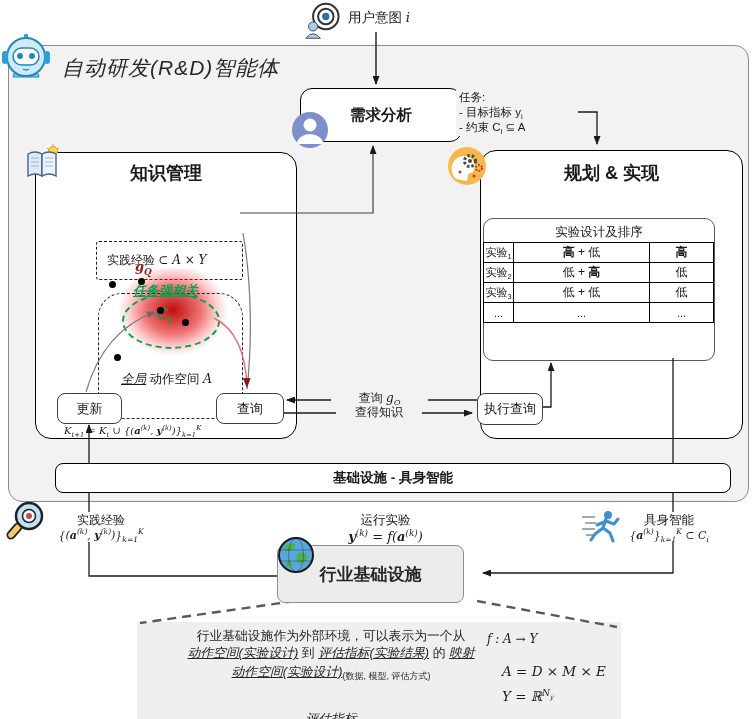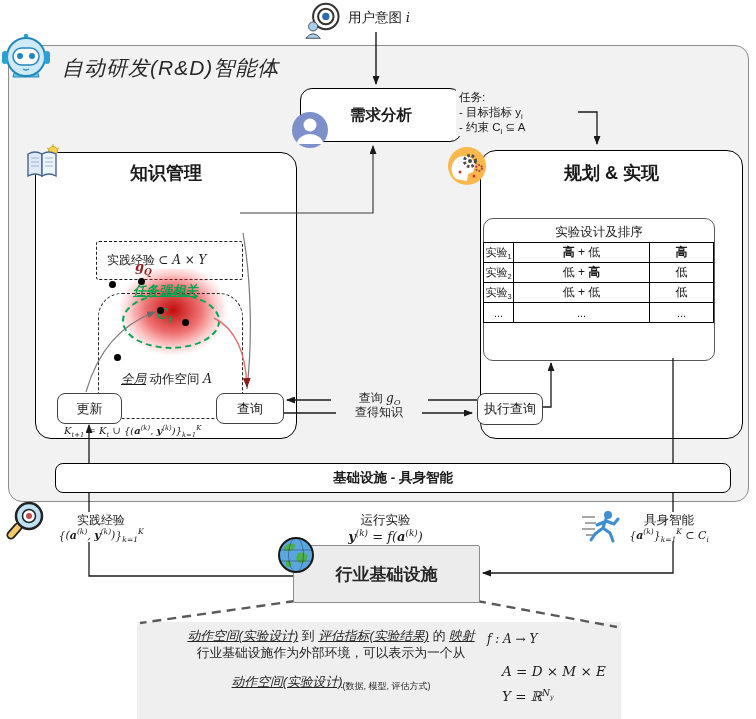--- a/index.html
+++ b/index.html
@@ -232,37 +232,37 @@
   <div class="abs whitebg z4 iolabel" style="left:616px;top:502px;width:106px">
     <div style="font-size:12.5px">具身智能</div>
     <div class="math" style="font-size:11px">{<b>a</b><sup>(k)</sup>}<sub>k=1</sub><sup>K</sup> ⊂ C<sub>i</sub></div>
   </div>
   <svg class="abs z4" style="left:580px;top:507px" width="40" height="40" viewBox="0 0 40 40">
     <path d="M2,10 h13 M5,16 h11 M2,22 h13 M6,28 h10" stroke="#8a8a8a" stroke-width="1.6"></path>
     <circle cx="28" cy="8" r="4" fill="var(--icon_blue)"></circle>
     <path d="M26,12 L23,21 M26,14 L34,17 L38,12 M24,15 L17,18 M23,21 L30,26 L33,34 M23,21 L15,27 L11,33" fill="none" stroke="var(--icon_blue)" stroke-width="3" stroke-linecap="round" stroke-linejoin="round"></path>
   </svg>
 
-  <div class="abs z4" style="left:293px;top:545px;width:185px;height:56px;background:var(--infra_bg);border:1.4px solid #8c8c8c;border-radius:2px;display:flex;align-items:center;justify-content:center;font-size:17px;font-weight:bold;color:#262626">行业基础设施</div>
+  <div class="abs z4" style="left:277px;top:545px;width:185px;height:56px;background:var(--infra_bg);border:1.4px solid #8c8c8c;border-radius:8px;display:flex;align-items:center;justify-content:center;font-size:17px;font-weight:bold;color:#262626">行业基础设施</div>
   <svg class="abs z5" style="left:276px;top:535px" width="40" height="40" viewBox="0 0 40 40">
     <circle cx="20" cy="20" r="17" fill="#5aa7e0" stroke="#1a1a1a" stroke-width="2"></circle>
     <path d="M8,12 q6,-6 12,-2 q-2,6 -9,6 q-4,0 -3,-4 z" fill="#4caf50"></path>
     <path d="M22,18 q8,-2 10,4 q-2,7 -9,6 q-5,-4 -1,-10 z" fill="#4caf50"></path>
     <path d="M10,26 q5,-1 6,4 q-3,4 -6,1 z" fill="#4caf50"></path>
     <ellipse cx="20" cy="20" rx="7.5" ry="17" fill="none" stroke="rgba(0,0,0,0.3)"></ellipse>
     <path d="M4,15 h32 M4,26 h32" stroke="rgba(0,0,0,0.3)" fill="none"></path>
   </svg>
 
   <div class="abs panel z2">
     <div class="desc">
+      <div>行业基础设施作为外部环境，可以表示为一个从</div>
       <div>
         <span class="ui">动作空间(实验设计)</span><span> 到 </span><span class="ui">评估指标(实验结果)</span><span> 的 </span><span class="ui">映射</span>
       </div>
-      <div>行业基础设施作为外部环境，可以表示为一个从</div>
-      <div style="margin-top:12px">
+      <div style="margin-top:2px">
         <span class="ui">动作空间(实验设计)</span><span style="font-size:9px;vertical-align:-3px">(数据, 模型, 评估方式)</span>
       </div>
       <div style="margin-top:25px">
         <span class="ui">评估指标</span>
       </div>
     </div>
     <div class="abs math" style="left:350px;top:10px;font-size:12px">f : A → Y</div>
     <div class="abs math" style="left:365px;top:41px;font-size:13.5px">A = D × M × E</div>
     <div class="abs math" style="left:365px;top:66px;font-size:13.5px">Y = ℝ<sup>N<sub>y</sub></sup></div>
   </div>

